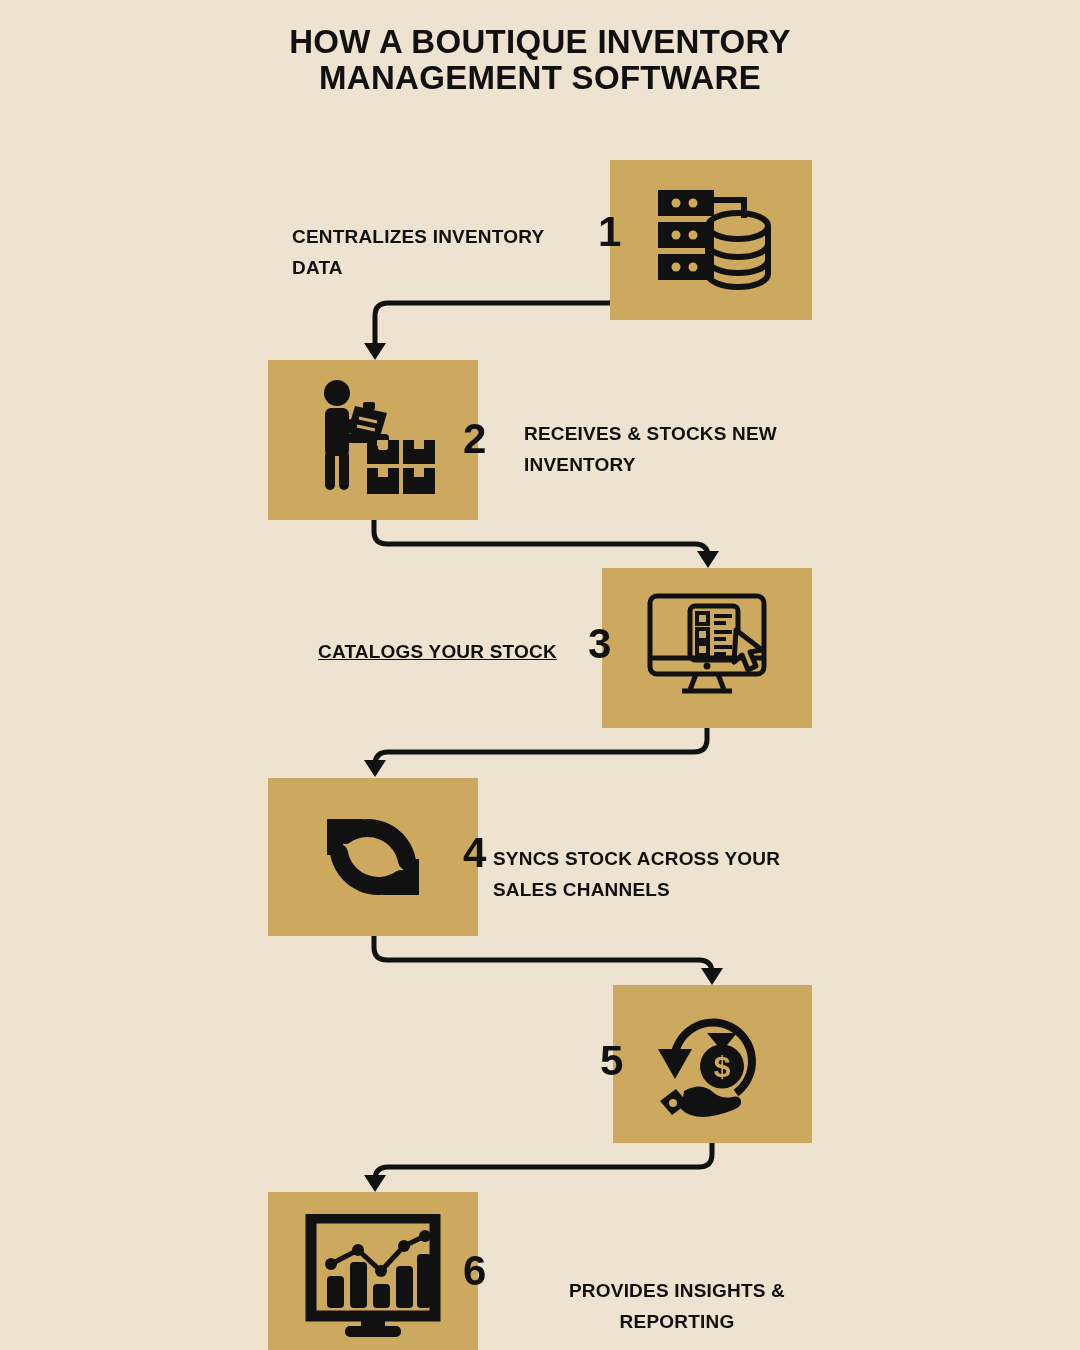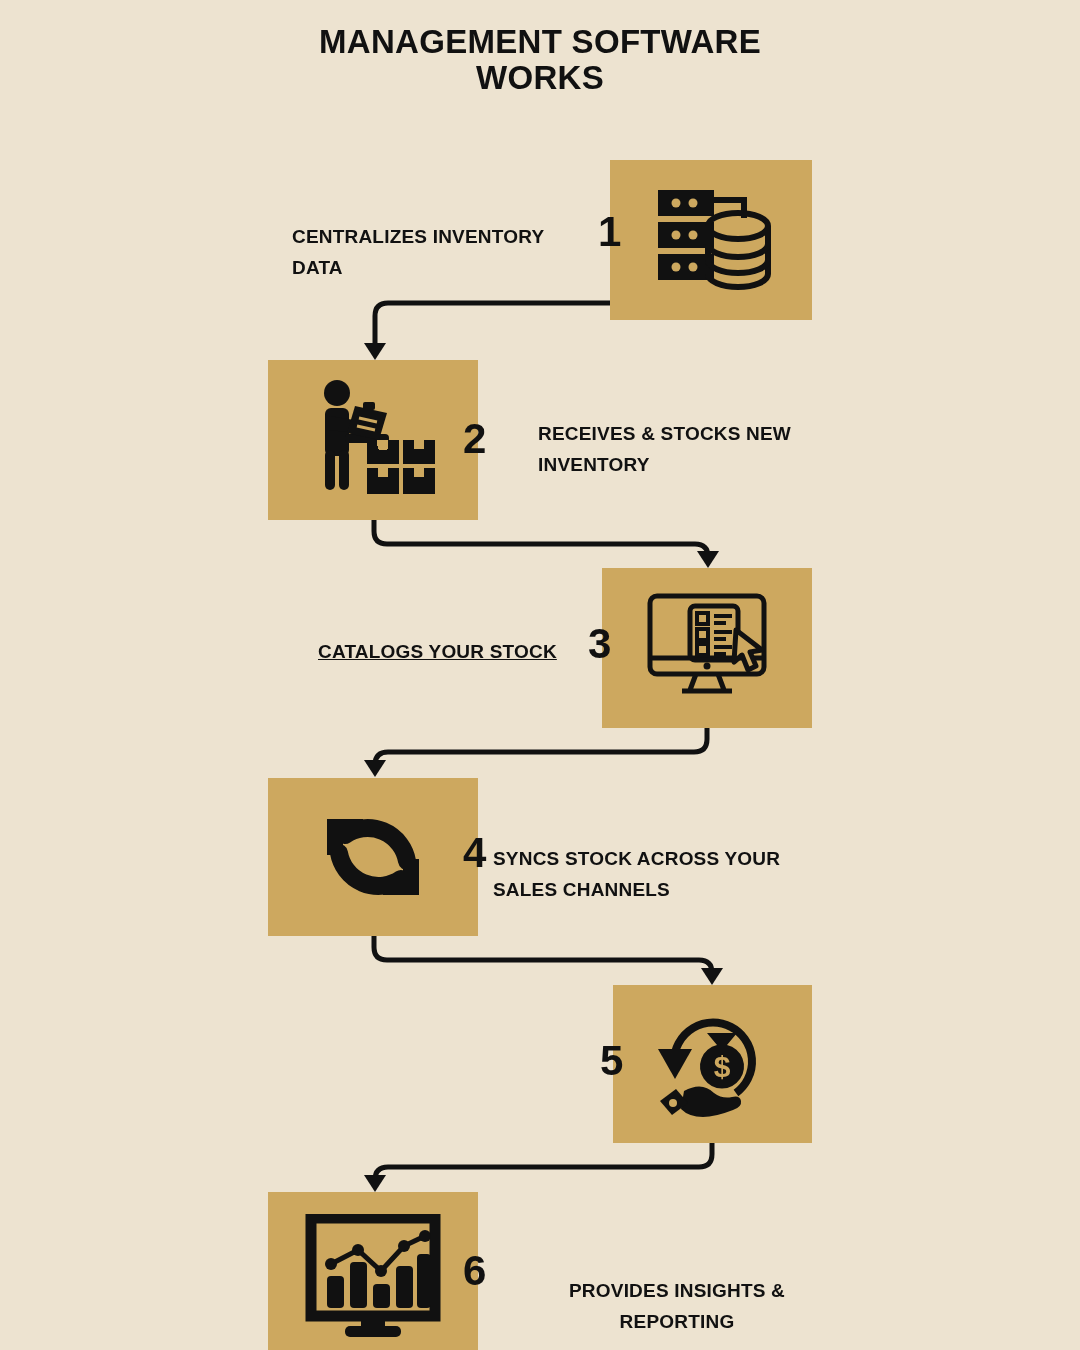--- a/index.html
+++ b/index.html
@@ -72,34 +72,34 @@
   #box-6 { left:268px; top:1192px; width:210px; height:170px; }
 
   #num-1 { left:598px; top:211px; }
   #num-2 { left:463px; top:418px; }
   #num-3 { left:588px; top:623px; }
   #num-4 { left:463px; top:832px; }
   #num-5 { left:600px; top:1040px; }
   #num-6 { left:463px; top:1250px; }
 
   #label-1 { left:292px; top:208px; width:300px; }
-  #label-2 { left:538px; top:405px; width:320px; }
+  #label-2 { left:524px; top:405px; width:320px; }
   #label-3 { left:318px; top:623px; width:290px;text-decoration:underline; }
   #label-4 { left:493px; top:830px; width:330px; }
   #label-5 { left:292px; top:1032px; width:310px; }
   #label-6 { left:512px; top:1262px; width:330px;text-align:center; }
 </style>
 </head>
 <body>
 
 <div class="page">
 
   <div class="title">
+    <span>HOW A BOUTIQUE INVENTORY</span>
     <span>MANAGEMENT SOFTWARE</span>
-    <span>WORKS</span>
   </div>
 
   <svg class="connectors" viewBox="0 0 1080 1350">
 
     <path d="M 610 303 L 388 303 Q 375 303 375 316 L 375 343"></path>
     <polygon points="364,343 386,343 375,360"></polygon>
 
     <path d="M 374 520 L 374 531 Q 374 544 387 544 L 695 544 Q 708 544 708 557 L 708 552"></path>
     <polygon points="697,551 719,551 708,568"></polygon>
 

